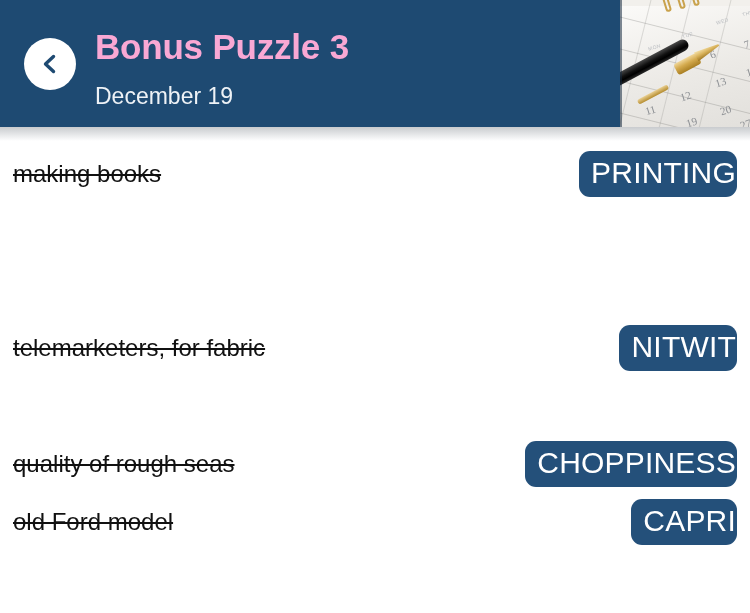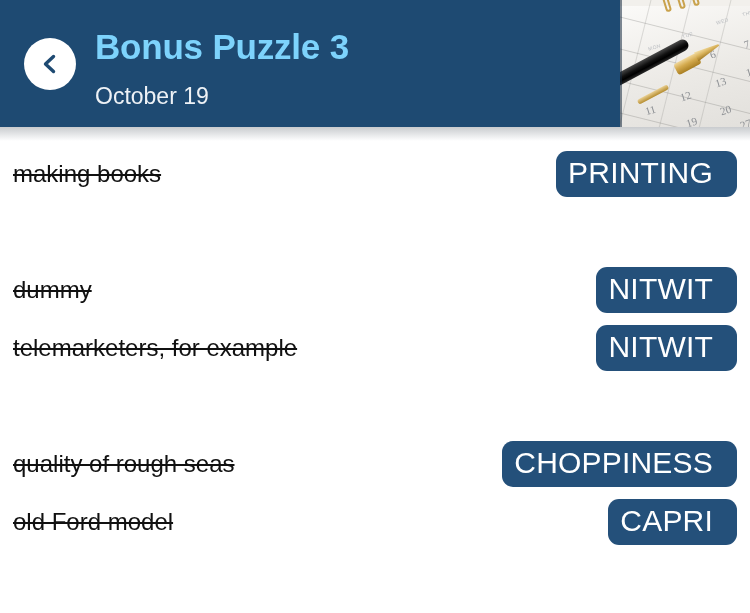--- a/index.html
+++ b/index.html
@@ -30,21 +30,21 @@
     width:52px; height:52px; border-radius:50%;
     background:#ffffff;
     display:flex; align-items:center; justify-content:center;
     cursor:pointer;
   }
   #back-button svg { display:block; }
 
   
   #header-title {
     position:absolute; left:95px; top:26px;
-    color:#7dd3fc;
+    color:#f9a8d4;
     font-size:35px; font-weight:bold; letter-spacing:-0.2px;
     line-height:42px; white-space:nowrap;
   }
   #header-subtitle {
     position:absolute; left:95px; top:82px;
     color:#eef2f6;
     font-size:23px; font-weight:normal;
     line-height:28px; white-space:nowrap;
   }
 
@@ -132,21 +132,21 @@
     text-decoration-thickness:2px;
     text-decoration-color:#111111;
     white-space:nowrap;
   }
   .answer-pill {
     position:absolute; right:13px; top:-7px;
     background:#24507a;
     color:#ffffff;
     font-size:30px; font-weight:normal;
     letter-spacing:0.2px;
-    padding:5px 24px 7px 12px;
+    padding:5px 1px 7px 12px;
     border-radius:11px;
     line-height:34px;
     white-space:nowrap;
     cursor:pointer;
   }
 </style>
 </head>
 <body>
 
 <div id="app">
@@ -155,21 +155,21 @@
 
     <div id="back-button">
       <span>
         <svg width="26" height="26" viewBox="0 0 26 26" aria-hidden="true">
           <polyline points="16.5,5.5 8.5,13 16.5,20.5" fill="none" stroke="#1e4a72" stroke-width="3.4" stroke-linecap="round" stroke-linejoin="round"></polyline>
         </svg>
       </span>
     </div>
 
     <div id="header-title">Bonus Puzzle 3</div>
-    <div id="header-subtitle">October 19</div>
+    <div id="header-subtitle">December 19</div>
 
     <div id="header-photo">
       <div class="cal-sheet"></div>
 
       <div class="cal-line" style="top:14px;  transform:rotate(14deg);"></div>
       <div class="cal-line" style="top:46px;  transform:rotate(14deg);"></div>
       <div class="cal-line" style="top:78px;  transform:rotate(14deg);"></div>
       <div class="cal-line" style="top:110px; transform:rotate(14deg);"></div>
 
       <div class="cal-vline" style="left:34px;  transform:rotate(14deg);"></div>
@@ -207,27 +207,23 @@
   <div id="header-shadow"></div>
 
   <div id="puzzle-list">
 
     <div class="clue-row" style="top:6px;">
       <div class="clue-text">making books</div>
       <div class="answer-pill">PRINTING</div>
     </div>
 
 
-    <div class="clue-row" style="top:122px;">
-      <div class="clue-text">dummy</div>
-      <div class="answer-pill">NITWIT</div>
-    </div>
 
     <div class="clue-row" style="top:180px;">
-      <div class="clue-text">telemarketers, for example</div>
+      <div class="clue-text">telemarketers, for fabric</div>
       <div class="answer-pill">NITWIT</div>
     </div>
 
     <div class="clue-row" style="top:238px;">
     </div>
 
     <div class="clue-row" style="top:354px;">
       <div class="clue-text">old Ford model</div>
       <div class="answer-pill">CAPRI</div>
     </div>

